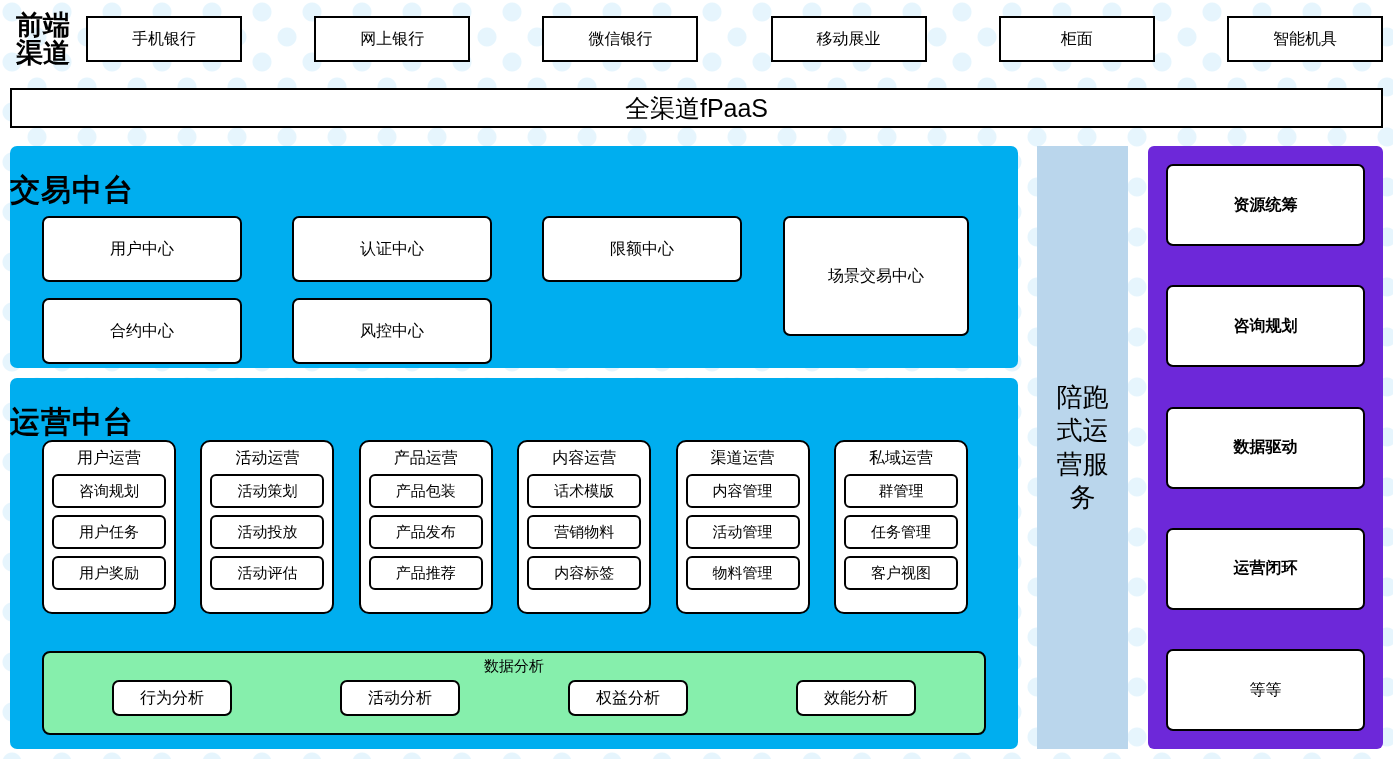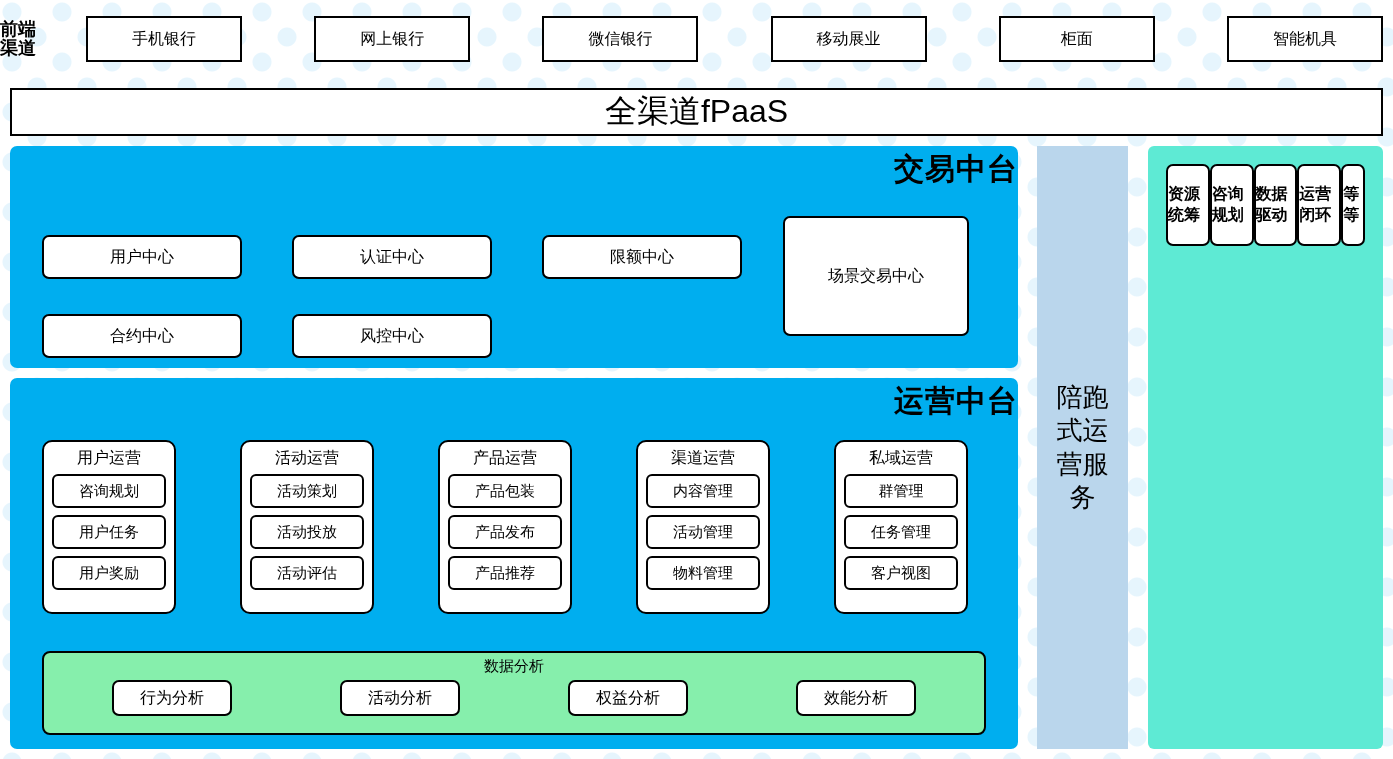--- a/index.html
+++ b/index.html
@@ -26,25 +26,25 @@
     position: absolute;
     left: 0; top: 0;
     width: 1393px; height: 78px;
     display: flex;
     align-items: center;
   }
   .channel-label {
     width: 86px;
     flex: 0 0 86px;
     font-family: "Liberation Serif", "DejaVu Serif", serif;
-    font-size: 18px;
+    font-size: 27px;
     font-weight: 700;
     line-height: 1.05;
     text-align: left;
-    padding-left: 0;
+    padding-left: 16px;
     letter-spacing: 0px;
   }
   .channel-boxes {
     flex: 1;
     display: flex;
     justify-content: space-between;
     gap: 13px;
     padding-right: 10px;
   }
   .channel-box {
@@ -55,27 +55,27 @@
     display: flex;
     align-items: center;
     justify-content: center;
     font-size: 16px;
   }
 
   
   .fpaas-bar {
     position: absolute;
     left: 10px; top: 88px;
-    width: 1373px; height: 48px;
-    border: 2px solid #000000;
-    background: #ffffff;
-    display: flex;
-    align-items: center;
-    justify-content: center;
-    font-size: 32px;
+    width: 1373px; height: 40px;
+    border: 2px solid #000000;
+    background: #ffffff;
+    display: flex;
+    align-items: center;
+    justify-content: center;
+    font-size: 25px;
   }
 
   
   .main-area {
     position: absolute;
     left: 10px; top: 146px;
     width: 1373px; height: 603px;
   }
 
   
@@ -89,24 +89,24 @@
     background: #00AEEF;
     border-radius: 7px;
     position: absolute;
     left: 0;
     width: 1008px;
   }
   .panel-trade { top: 0; height: 222px; }
   .panel-ops   { top: 232px; height: 371px; }
 
   .panel-title {
-    text-align: right;
+    text-align: left;
     font-size: 30px;
     font-weight: 700;
-    padding-top: 3px;
+    padding-top: 24px;
     letter-spacing: 1px;
   }
 
   
   .trade-grid {
     position: absolute;
     left: 32px; top: 70px;
     width: 944px;
   }
   .trade-left {
@@ -114,29 +114,28 @@
     vertical-align: top;
     width: 740px;
   }
   .trade-row {
     display: flex;
     gap: 50px;
     margin-bottom: 16px;
   }
   .trade-box {
     width: 200px;
-    height: 44px;
-    background: #ffffff;
-    border: 2px solid #000000;
-    border-radius: 7px;
-    display: flex;
-    align-items: center;
-    justify-content: center;
-    font-size: 16px;
-    margin-top: 19px;
+    height: 66px;
+    background: #ffffff;
+    border: 2px solid #000000;
+    border-radius: 7px;
+    display: flex;
+    align-items: center;
+    justify-content: center;
+    font-size: 16px;
   }
   .trade-big {
     position: absolute;
     right: 17px; top: 0;
     width: 186px;
     height: 120px;
     background: #ffffff;
     border: 2px solid #000000;
     border-radius: 7px;
     display: flex;
@@ -228,39 +227,39 @@
     line-height: 1.28;
     letter-spacing: 0px;
     word-break: break-all;
   }
 
   
   .right-panel {
     position: absolute;
     left: 1138px; top: 0;
     width: 235px; height: 603px;
-    background: #5eead4;
+    background: #6d28d9;
     border-radius: 6px;
     padding: 18px 18px;
     display: flex;
-    flex-direction: row;
+    flex-direction: column;
     justify-content: space-between;
   }
   .svc-box {
     height: 82px;
     background: #ffffff;
     border: 2px solid #000000;
     border-radius: 7px;
     display: flex;
     align-items: center;
     justify-content: center;
     font-size: 16px;
     font-weight: 700;
   }
-  .svc-box.normal { font-weight: 700; }
+  .svc-box.normal { font-weight: 400; }
 </style>
 </head>
 <body>
 
 <div class="channel-row">
   <div class="channel-label" style="white-space: pre-line;">前端
 渠道</div>
   <div class="channel-boxes">
     <div class="channel-box">手机银行</div>
     <div class="channel-box">网上银行</div>
@@ -317,20 +316,26 @@
           <div class="ops-item">活动评估</div>
         </div>
 
         <div class="ops-group">
           <div class="ops-group-title">产品运营</div>
           <div class="ops-item">产品包装</div>
           <div class="ops-item">产品发布</div>
           <div class="ops-item">产品推荐</div>
         </div>
 
+        <div class="ops-group">
+          <div class="ops-group-title">内容运营</div>
+          <div class="ops-item">话术模版</div>
+          <div class="ops-item">营销物料</div>
+          <div class="ops-item">内容标签</div>
+        </div>
 
         <div class="ops-group">
           <div class="ops-group-title">渠道运营</div>
           <div class="ops-item">内容管理</div>
           <div class="ops-item">活动管理</div>
           <div class="ops-item">物料管理</div>
         </div>
 
         <div class="ops-group">
           <div class="ops-group-title">私域运营</div>

